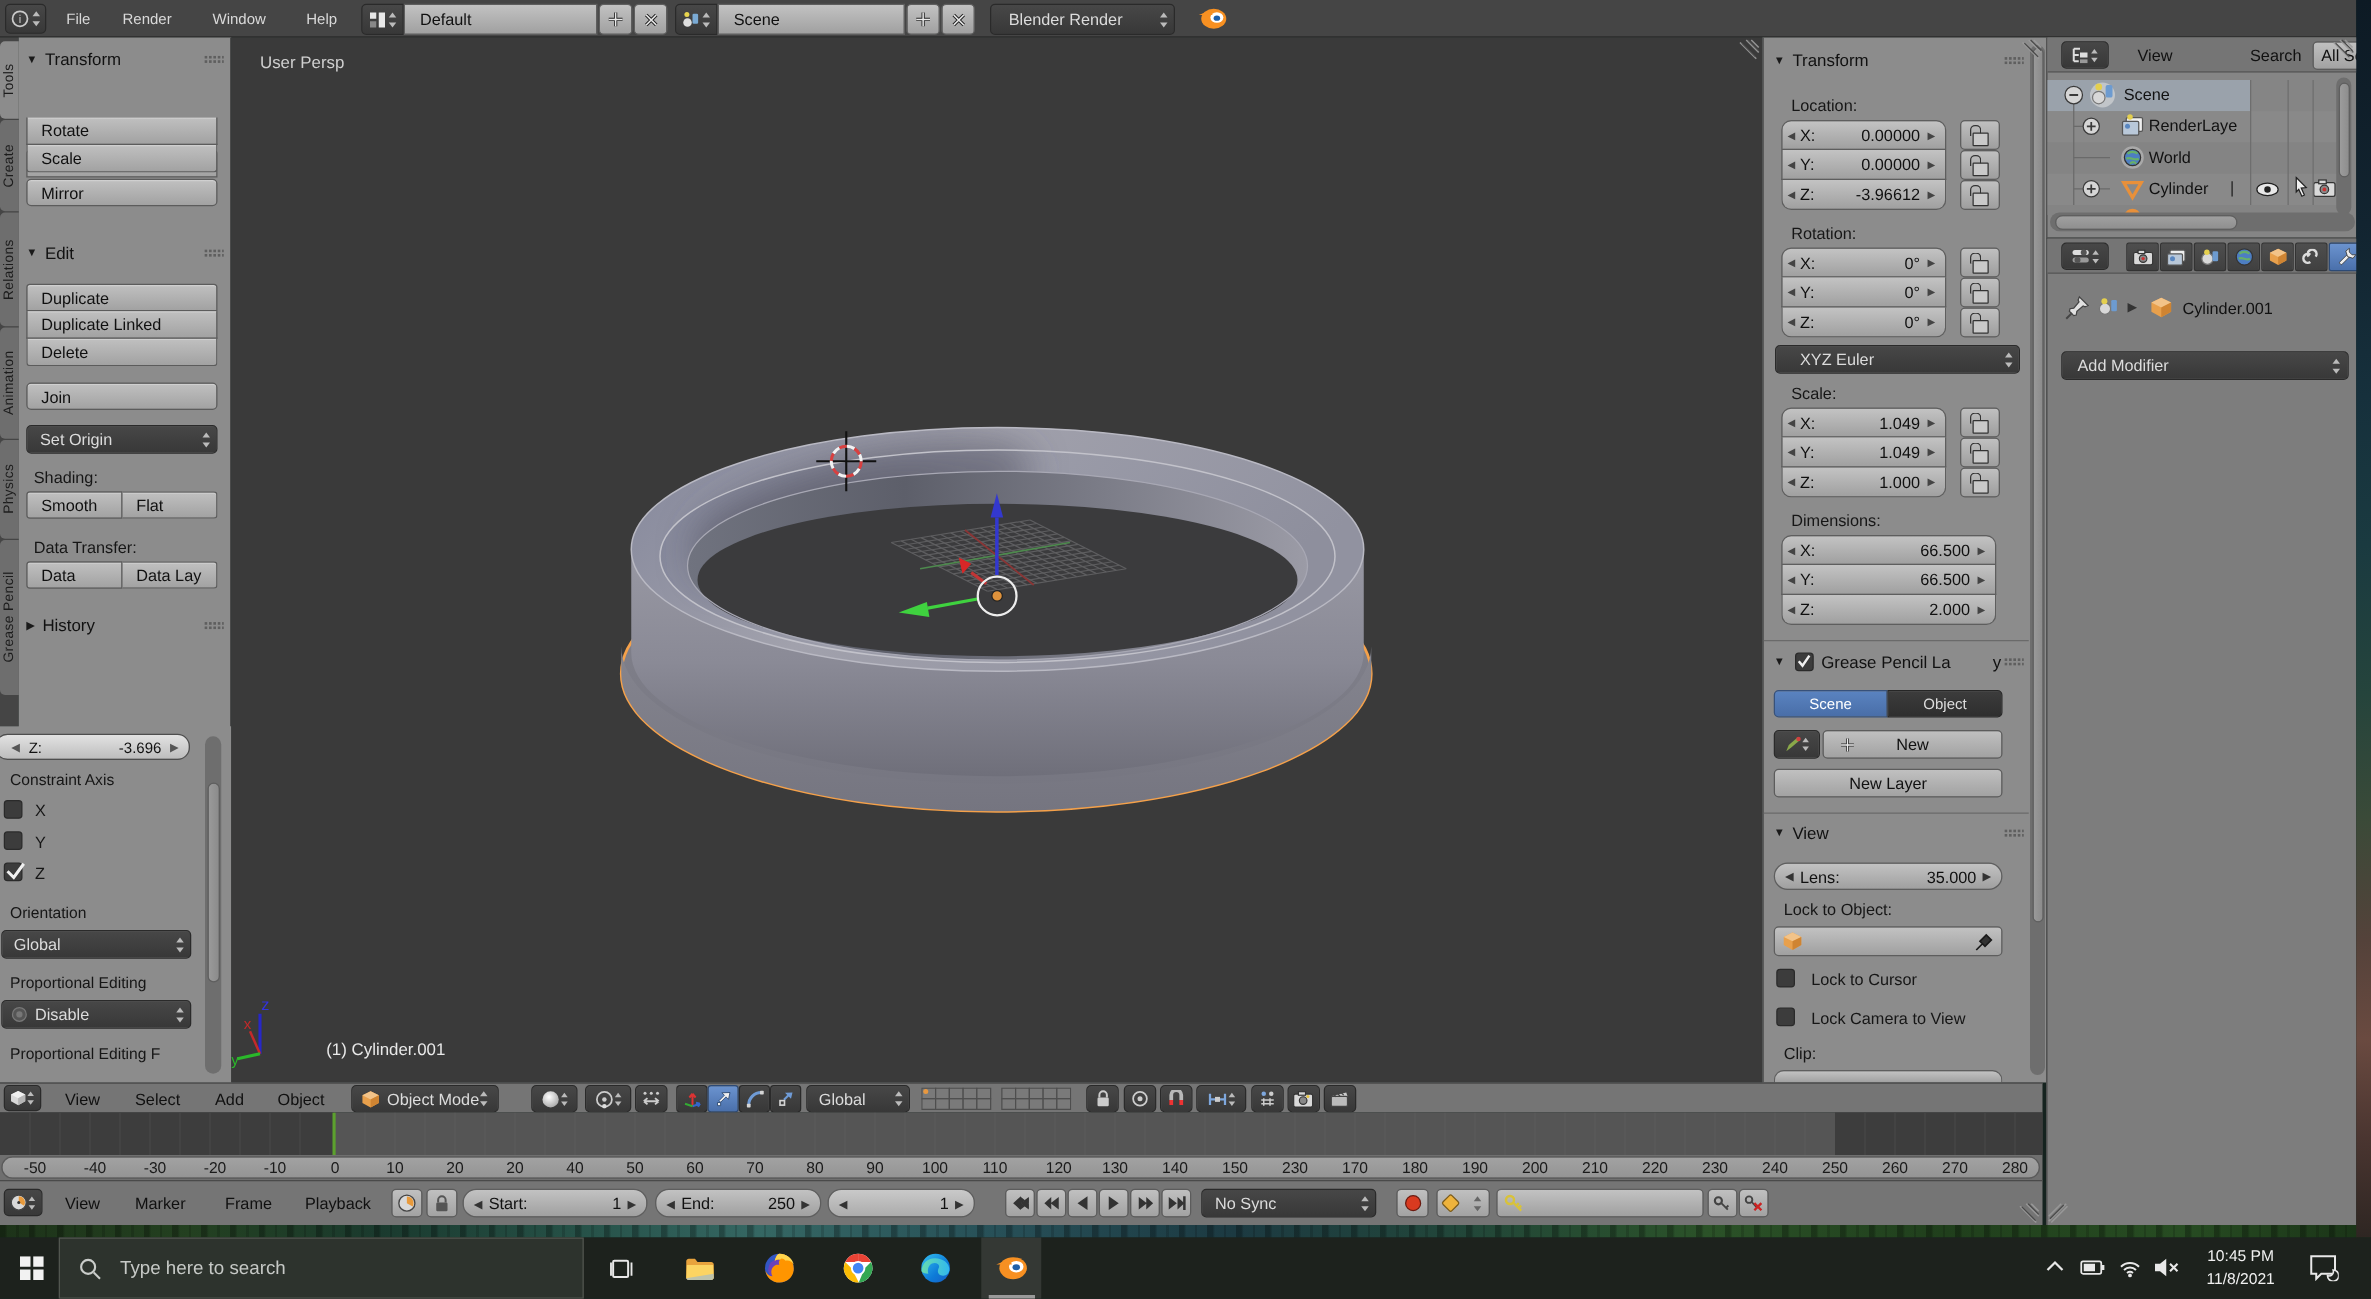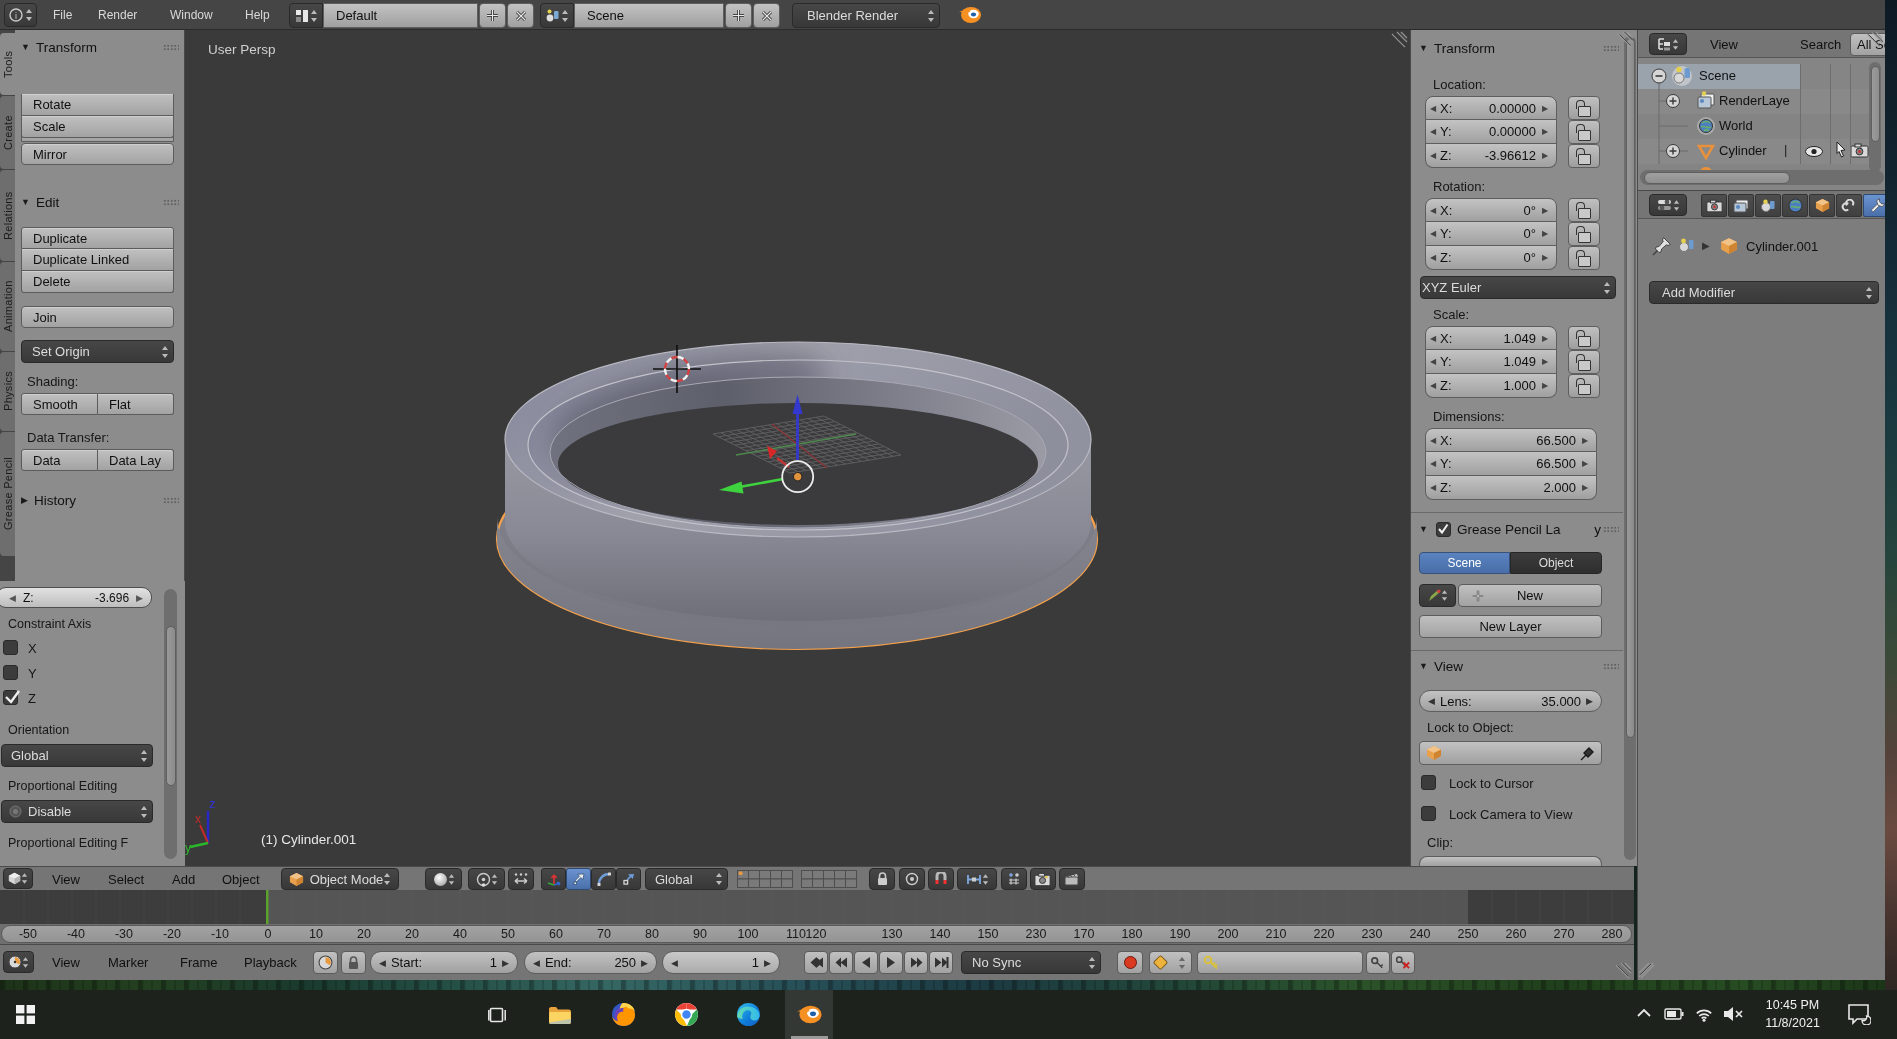--- a/index.html
+++ b/index.html
@@ -369,21 +369,21 @@
     </div>
   <div class="nrow" style="top:216px;border-top:none;border-radius:0 0 8px 8px;">
       <span class="na">◀</span>
       <span>Z:</span>
       <span class="nv">0°</span>
       <span class="na">▶</span>
     </div>
   <div class="lockb" style="top:168px;"></div>
     <div class="lockb" style="top:192px;"></div>
     <div class="lockb" style="top:216px;"></div>
-  <div class="abs btndark" style="left:9px;top:246px;width:196px;height:23px;padding-left:1px;justify-content:space-between;">XYZ Euler
+  <div class="abs btndark" style="left:9px;top:246px;width:196px;height:23px;padding-left:19px;justify-content:space-between;">XYZ Euler
     <svg width="8" height="14" viewBox="0 0 8 14" style="margin-right:4px;">
         <path d="M4 1 L7 5 L1 5 Z" fill="#bbb"></path>
         <path d="M4 13 L7 9 L1 9 Z" fill="#bbb"></path>
       </svg>
   </div>
   <div class="abs lbl" style="left:22px;top:277px;">Scale:</div>
   <div class="nrow" style="top:296px;border-radius:8px 8px 0 0;">
       <span class="na">◀</span>
       <span>X:</span>
       <span class="nv">1.049</span>
@@ -851,21 +851,21 @@
     <span class="tnum" style="left:364px;">20</span>
     <span class="tnum" style="left:412px;">20</span>
     <span class="tnum" style="left:460px;">40</span>
     <span class="tnum" style="left:508px;">50</span>
     <span class="tnum" style="left:556px;">60</span>
     <span class="tnum" style="left:604px;">70</span>
     <span class="tnum" style="left:652px;">80</span>
     <span class="tnum" style="left:700px;">90</span>
     <span class="tnum" style="left:748px;">100</span>
     <span class="tnum" style="left:796px;">110</span>
-    <span class="tnum" style="left:816px;">120</span>
+    <span class="tnum" style="left:847px;">120</span>
     <span class="tnum" style="left:892px;">130</span>
     <span class="tnum" style="left:940px;">140</span>
     <span class="tnum" style="left:988px;">150</span>
     <span class="tnum" style="left:1036px;">230</span>
     <span class="tnum" style="left:1084px;">170</span>
     <span class="tnum" style="left:1132px;">180</span>
     <span class="tnum" style="left:1180px;">190</span>
     <span class="tnum" style="left:1228px;">200</span>
     <span class="tnum" style="left:1276px;">210</span>
     <span class="tnum" style="left:1324px;">220</span>
@@ -1009,20 +1009,27 @@
     <path d="M7.5 1 L16 9.5 M2.5 3.5 L13.5 14.5" stroke="#4a4a4a" stroke-width="1" fill="none"></path>
   </svg>
 
 <div class="abs" id="taskbar">
   <svg class="abs" style="left:16px;top:15px;" width="19" height="19" viewBox="0 0 19 19">
       <rect x="0" y="0" width="8.4" height="8.4" fill="#f2f2f2"></rect>
       <rect x="10.6" y="0" width="8.4" height="8.4" fill="#f2f2f2"></rect>
       <rect x="0" y="10.6" width="8.4" height="8.4" fill="#f2f2f2"></rect>
       <rect x="10.6" y="10.6" width="8.4" height="8.4" fill="#f2f2f2"></rect>
     </svg>
+  <div class="abs" style="left:47px;top:0;width:420px;height:49px;background:#2d332d;border:1px solid #51564f;display:flex;align-items:center;">
+    <svg style="margin-left:14px;" width="20" height="20" viewBox="0 0 20 20">
+        <circle cx="8.5" cy="8.5" r="5.6" fill="none" stroke="#c9ccc9" stroke-width="1.7"></circle>
+        <path d="M13 13 L18 18" stroke="#c9ccc9" stroke-width="1.7"></path>
+      </svg>
+    <span style="margin-left:14px;color:#c6c9c6;font-size:15px;">Type here to search</span>
+  </div>
   <svg class="abs" style="left:486px;top:14px;" width="22" height="22" viewBox="0 0 22 22">
       <rect x="4.5" y="4.5" width="12" height="13" rx="1" fill="none" stroke="#e8e8e8" stroke-width="1.6"></rect>
       <path d="M19.2 6 V16.5 M2.8 6 V16.5" stroke="#e8e8e8" stroke-width="1.5"></path>
       <path d="M6.5 2.2 H18 M6.5 19.8 H18" stroke="#e8e8e8" stroke-width="0"></path>
     </svg>
   <svg class="abs" style="left:548px;top:13px;" width="24" height="24" viewBox="0 0 24 24">
       <path d="M1 6 C1 5 2 4 3 4 L8 4 L10 6.5 L21 6.5 C22 6.5 23 7.5 23 8.5 L23 19 C23 20 22 21 21 21 L3 21 C2 21 1 20 1 19 Z" fill="#e8a33d"></path>
       <path d="M1.5 9 L22.5 9 L23 19 C23 20 22 21 21 21 L3 21 C2 21 1 20 1 19 Z" fill="#fcd462"></path>
       <path d="M1 19.5 L23 16 L23 19 C23 20 22 21 21 21 L3 21 C2 21 1 20 1 19.5 Z" fill="#8ab4e8" opacity="0.55"></path>
     </svg>

